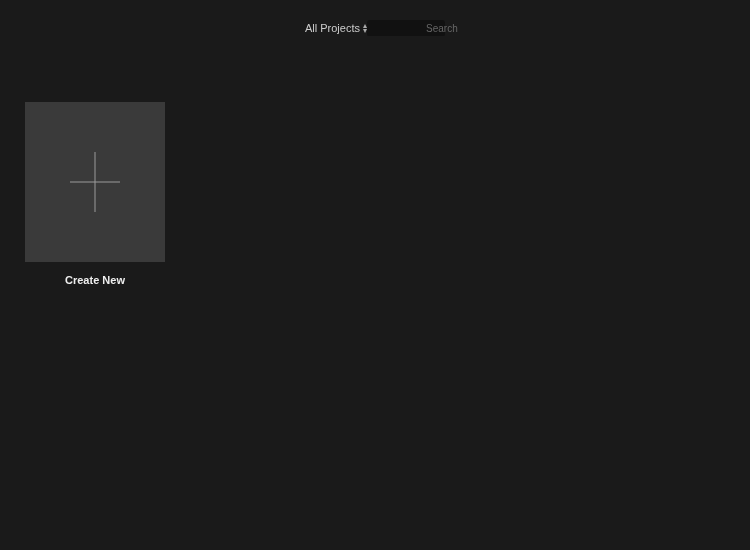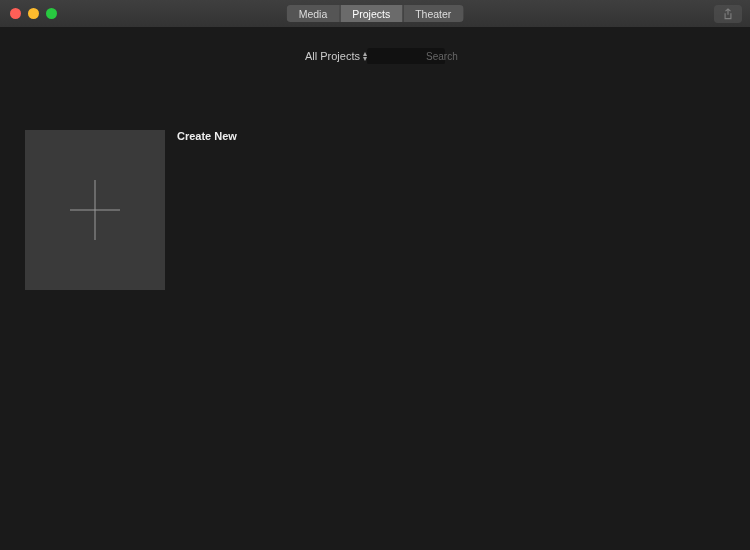--- a/index.html
+++ b/index.html
@@ -141,22 +141,22 @@
     }
     .content {
       flex: 1;
       background: #1a1a1a;
       padding: 66px 25px 20px 25px;
       display: flex;
       align-items: flex-start;
     }
     .tile-wrap {
       display: flex;
-      flex-direction: row;
-      align-items: flex-start;
+      flex-direction: column;
+      align-items: center;
       gap: 12px;
       cursor: pointer;
     }
     .tile {
       width: 140px;
       height: 160px;
       background: #3a3a3a;
       display: flex;
       align-items: center;
       justify-content: center;
@@ -188,37 +188,20 @@
     .tile-label {
       font-size: 11px;
       color: #eee;
       font-weight: 600;
     }
   </style>
 </head>
 <body>
 
 <div class="window">
-  <div class="titlebar">
-    <div class="traffic-lights">
-      <div class="traffic-light tl-close"></div>
-      <div class="traffic-light tl-min"></div>
-      <div class="traffic-light tl-max"></div>
-    </div>
-    <div class="tabs">
-      <button class="tab">Media</button>
-      <button class="tab active">Projects</button>
-      <button class="tab">Theater</button>
-    </div>
-    <div class="share-btn">
-      <svg viewBox="0 0 12 14">
-        <path d="M6 1 L6 8 M3 3.5 L6 1 L9 3.5 M2.5 6 L2.5 12.5 L9.5 12.5 L9.5 6"></path>
-      </svg>
-    </div>
-  </div>
 
   <div class="subbar">
     <div class="filter-label">
       <span>All Projects</span>
       <span class="updown">
         <span>▴</span>
           <span>▾</span>
       </span>
     </div>
     <div class="search">

